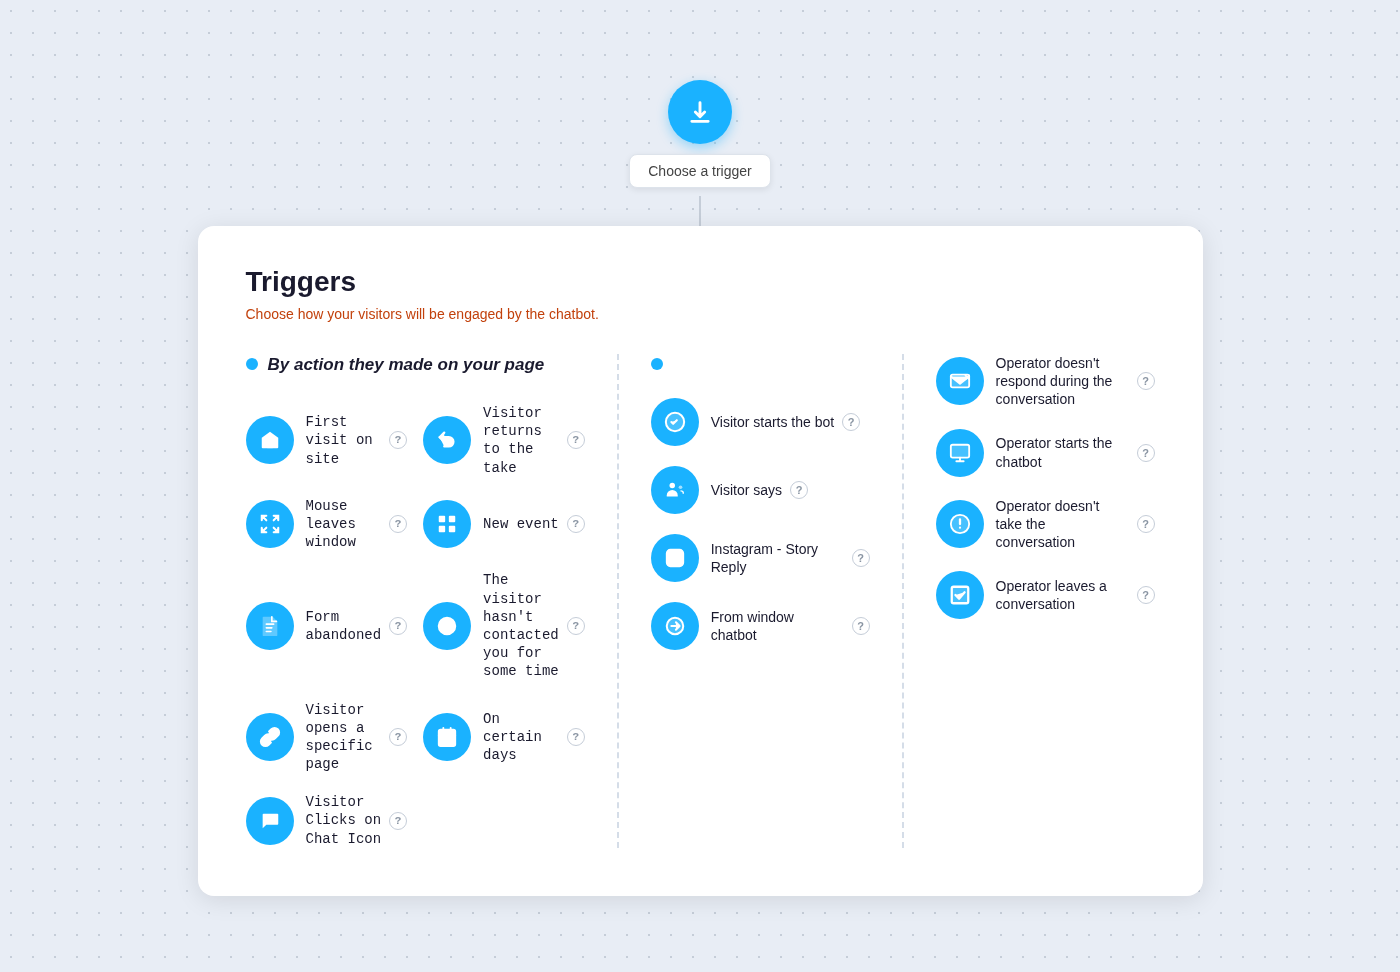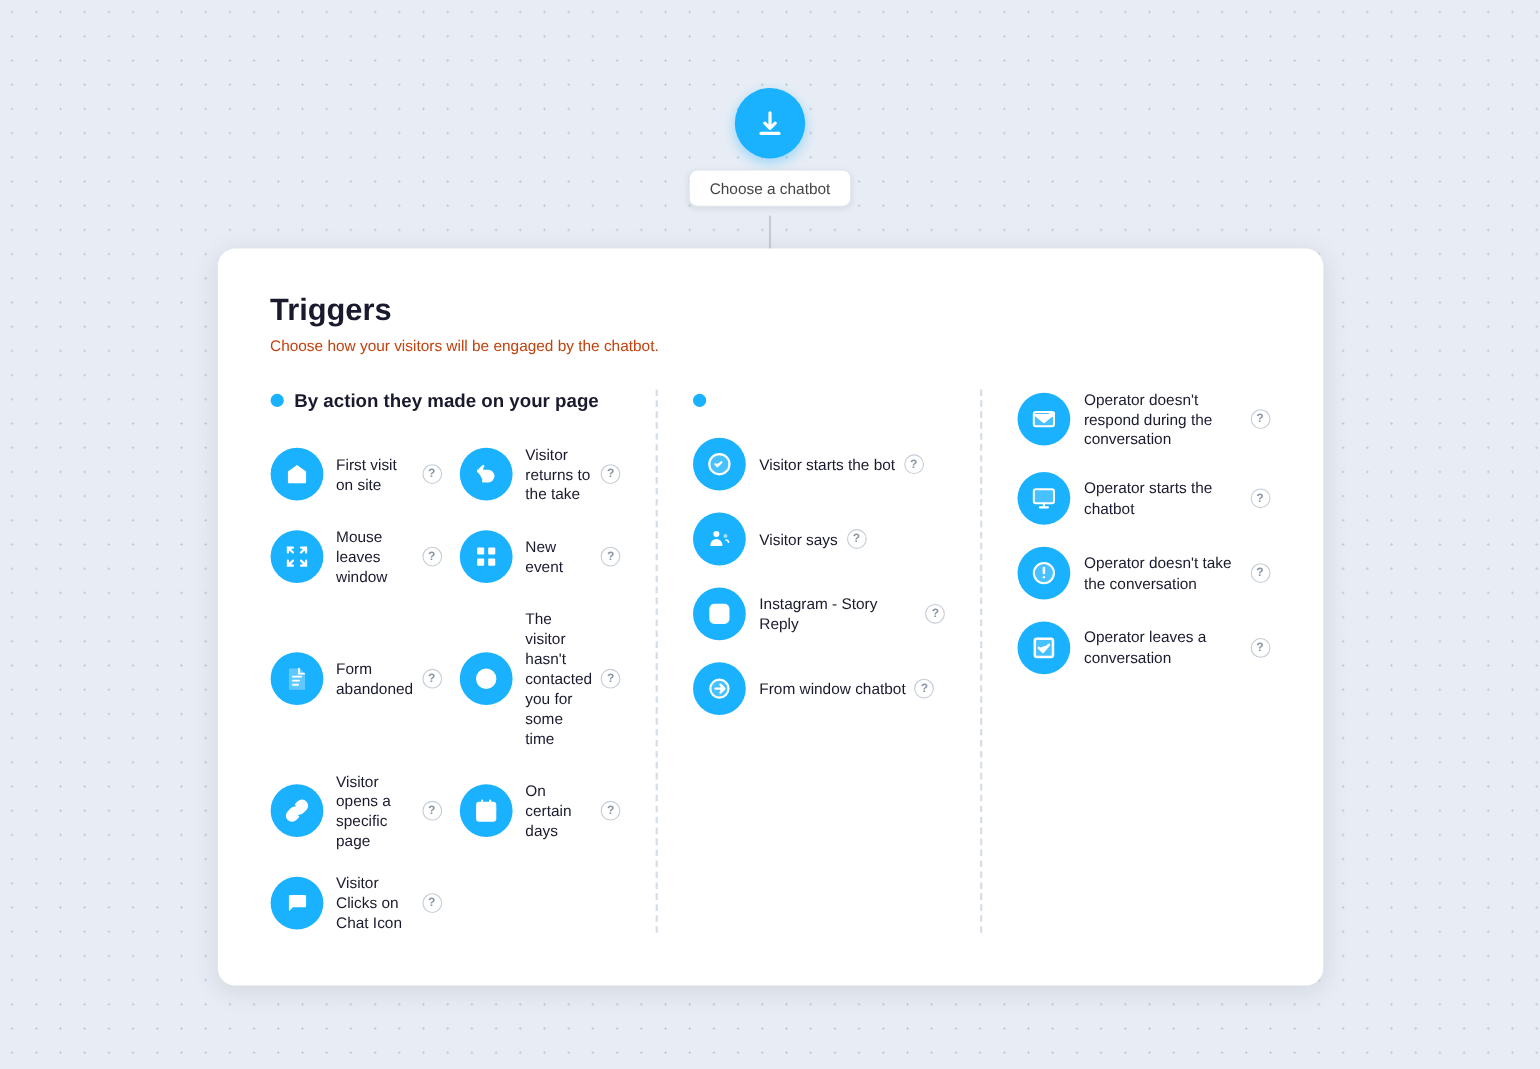--- a/index.html
+++ b/index.html
@@ -130,27 +130,29 @@
       background: #1ab2ff;
       margin-top: 4px;
       flex-shrink: 0;
     }
 
     .column-title {
       font-size: 17px;
       font-weight: 700;
       color: #1a1a2e;
       line-height: 1.3;
+      font-style: italic;
     }
 
     
     .triggers-grid {
       display: grid;
       grid-template-columns: 1fr 1fr;
       gap: 20px 16px;
+      font-family: Liberation Mono, monospace;
     }
 
     .triggers-single {
       display: flex;
       flex-direction: column;
       gap: 20px;
     }
 
     .trigger-item {
       display: flex;
@@ -209,21 +211,21 @@
 <body>
 
 <div class="page-wrapper">
 
   <div class="trigger-button-wrapper">
     <div class="trigger-circle">
       <svg viewBox="0 0 24 24" xmlns="http://www.w3.org/2000/svg">
         <path d="M12 4v12m0 0l-4-4m4 4l4-4M5 20h14" stroke="white" stroke-width="2.5" stroke-linecap="round" stroke-linejoin="round" fill="none"></path>
       </svg>
     </div>
-    <div class="trigger-label-box">Choose a chatbot</div>
+    <div class="trigger-label-box">Choose a trigger</div>
   </div>
 
   <div class="connector"></div>
 
   <div class="main-card">
     <h2 class="card-title">Triggers</h2>
     <p class="card-subtitle">Choose how your visitors will be engaged by the chatbot.</p>
 
     <div class="columns-wrapper">
 

